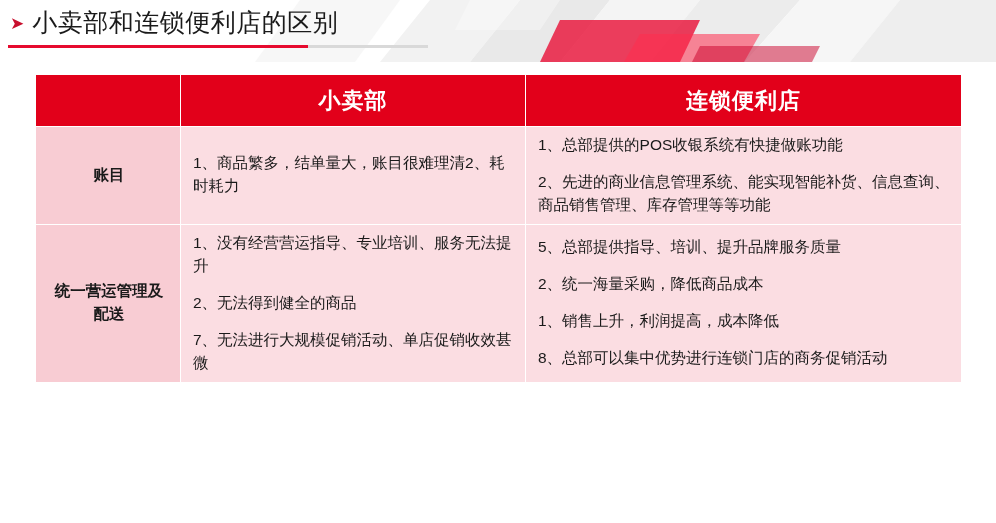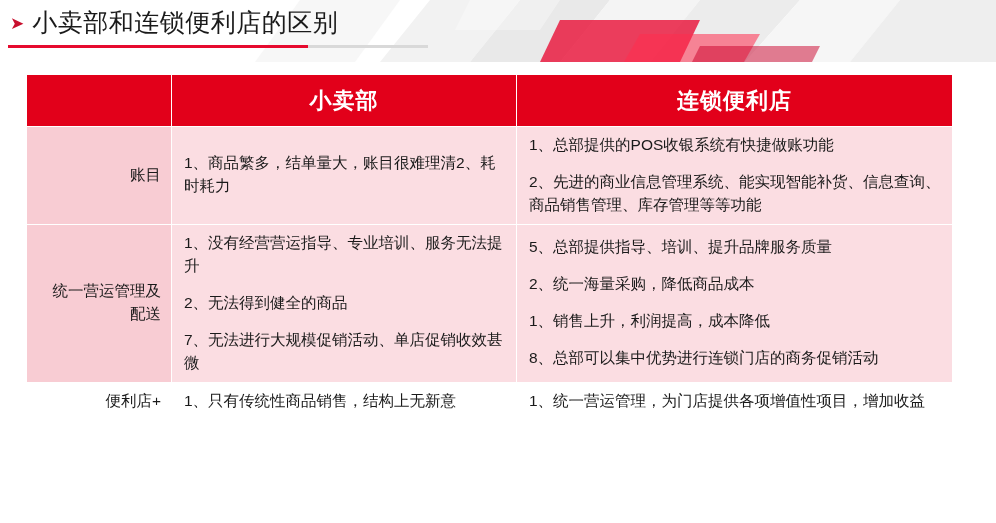--- a/index.html
+++ b/index.html
@@ -54,21 +54,21 @@
     background: #d9d9d9;
     z-index: 4;
   }
   .title-underline .red {
     width: 300px; height: 3px;
     background: #e60a2e;
   }
 
   table.compare {
     position: absolute;
-    left: 26px;
+    left: 35px;
     top: 74px;
     width: 926px;
     border-collapse: collapse;
     table-layout: fixed;
   }
   table.compare th {
     background: #e2001a;
     color: #ffffff;
     font-size: 22px;
     font-weight: bold;
@@ -81,22 +81,22 @@
   table.compare th.blank { background: #e2001a; }
   table.compare td {
     border: 1px solid #ffffff;
     vertical-align: middle;
     padding: 7px 10px 7px 12px;
     font-size: 15.5px;
     color: #1a1a1a;
     line-height: 1.48;
   }
   td.rowlabel {
-    text-align: right;
-    font-weight: normal;
+    text-align: center;
+    font-weight: bold;
     font-size: 17px;
     vertical-align: middle;
     padding: 6px 4px;
     line-height: 1.35;
   }
   
   tr.pink td { background: #fbdde2; }
   tr.white td { background: #ffffff; }
   tr.pink td.rowlabel { background: #f8ccd3; }
   tr.white td.rowlabel { background: #ffffff; }
@@ -164,25 +164,16 @@
           <p>2、无法得到健全的商品</p>
           <p>7、无法进行大规模促销活动、单店促销收效甚微</p>
         </td>
         <td class="cell-lines">
           <p>5、总部提供指导、培训、提升品牌服务质量</p>
           <p>2、统一海量采购，降低商品成本</p>
           <p>1、销售上升，利润提高，成本降低</p>
           <p>8、总部可以集中优势进行连锁门店的商务促销活动</p>
         </td>
       </tr>
-      <tr class="white">
-        <td class="rowlabel">便利店+</td>
-        <td class="cell-lines">
-          <p>1、只有传统性商品销售，结构上无新意</p>
-        </td>
-        <td class="cell-lines">
-          <p>1、统一营运管理，为门店提供各项增值性项目，增加收益</p>
-        </td>
-      </tr>
     </tbody>
   </table>
 
 </div>
 
 </body></html>

